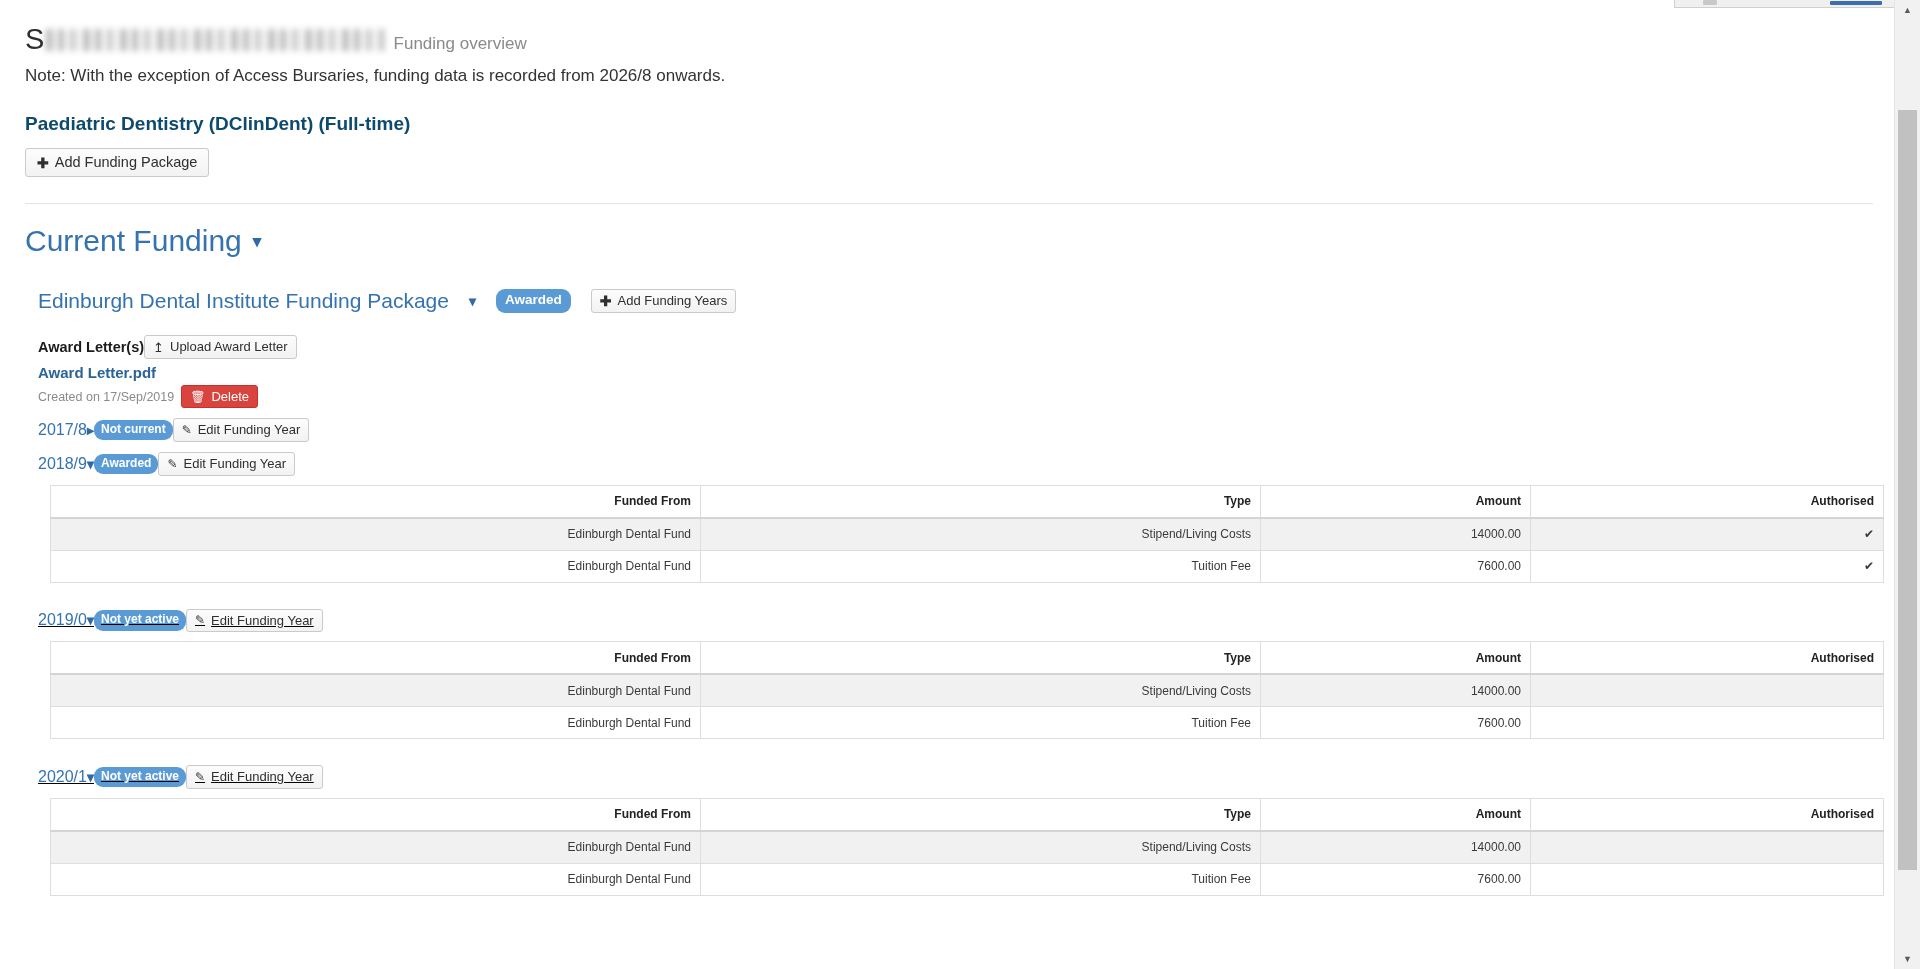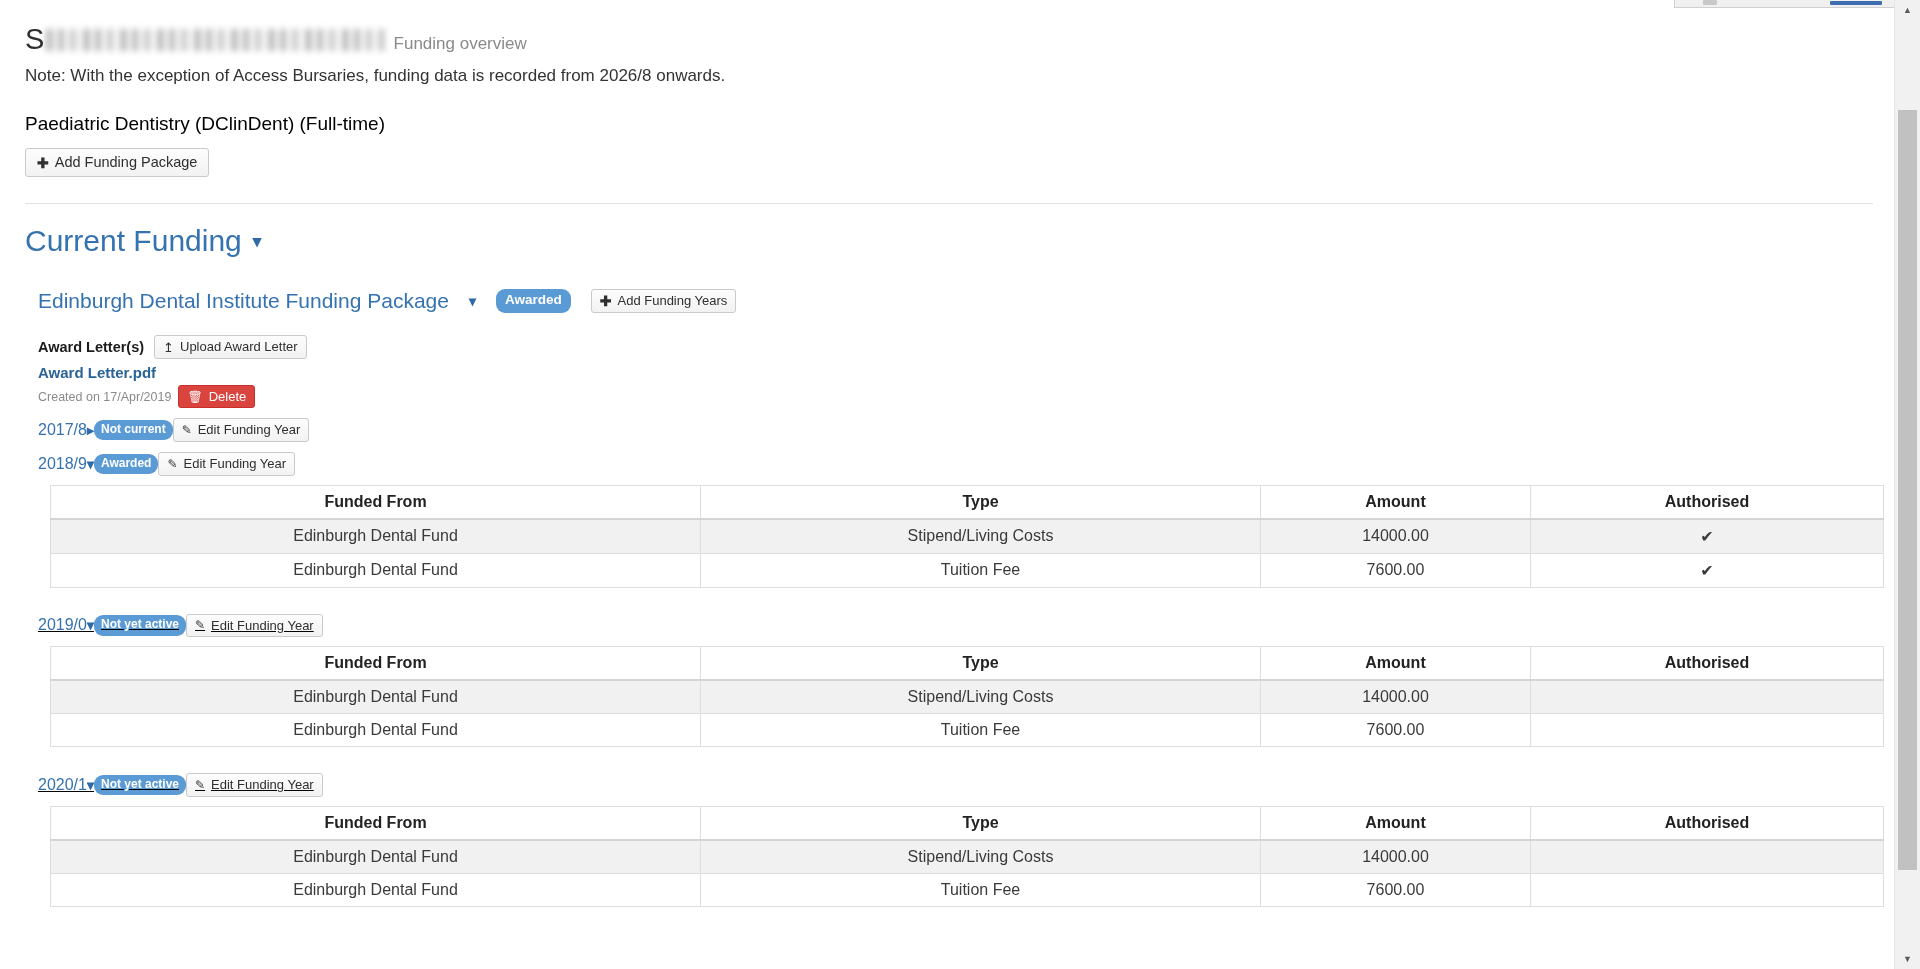--- a/index.html
+++ b/index.html
@@ -132,23 +132,23 @@
     font-weight: 400;
   }
   .note {
     font-size: 17px;
     color: #333;
     margin-top: 10px;
     font-weight: 400;
   }
   .programme {
     font-size: 19px;
-    color: #000000;
+    color: #0c4a6e;
     margin-top: 27px;
-    font-weight: 400;
+    font-weight: 700;
   }
   .btn {
     display: inline-flex;
     align-items: center;
     gap: 6px;
     background: linear-gradient(#fdfdfd, #f2f2f2);
     border: 1px solid #cacaca;
     border-radius: 3px;
     padding: 5px 11px;
     font-size: 14.5px;
@@ -218,21 +218,21 @@
   .badge.sm {
     font-size: 12px;
     padding: 3px 7px 4px 7px;
   }
   .summary-wrap { margin-top: 12px; padding-left: 13px; }
   .award-letters {
     margin-top: 22px;
     padding-left: 13px;
     display: flex;
     align-items: center;
-    gap: 10px;
+    gap: 0;
   }
   .award-letters-label {
     font-size: 14.5px;
     font-weight: bold;
     color: #1b1b1b;
   }
   .file-link {
     display: block;
     padding-left: 13px;
     margin-top: 5px;
@@ -269,23 +269,23 @@
     border-collapse: collapse;
     width: 1833px;
     margin-left: 25px;
     margin-top: 9px;
     table-layout: fixed;
     background: #fff;
   }
   table.funding th,
   table.funding td {
     border: 1px solid #dedede;
-    text-align: center;
-    padding: 7px 22px;
-    font-size: 16px;
+    text-align: right;
+    padding: 7px 9px;
+    font-size: 12px;
     color: #3a3a3a;
     font-weight: 400;
     vertical-align: middle;
     height: 17px;
   }
   table.funding th {
     font-weight: bold;
     color: #222;
     border-bottom-width: 2px;
     border-bottom-color: #d4d4d4;
@@ -355,21 +355,21 @@
         <span class="award-letters-label">Award Letter(s)</span>
         <button class="btn sm">
           <span class="icon-upload">↥</span>
           <span>Upload Award Letter</span>
         </button>
       </div>
 
       <a class="file-link" href="#">Award Letter.pdf</a>
 
       <div class="created-row">
-        <span class="created-text">Created on 17/Apr/2019</span>
+        <span class="created-text">Created on 17/Sep/2019</span>
         <button class="btn danger">
           <span class="icon-trash">🗑</span>
           <span>Delete</span>
         </button>
       </div>
 
       <div class="year-row">
         <span class="year-label">2017/8</span>
         <span class="chev small">▸</span>
         <span class="badge sm">Not current</span>

